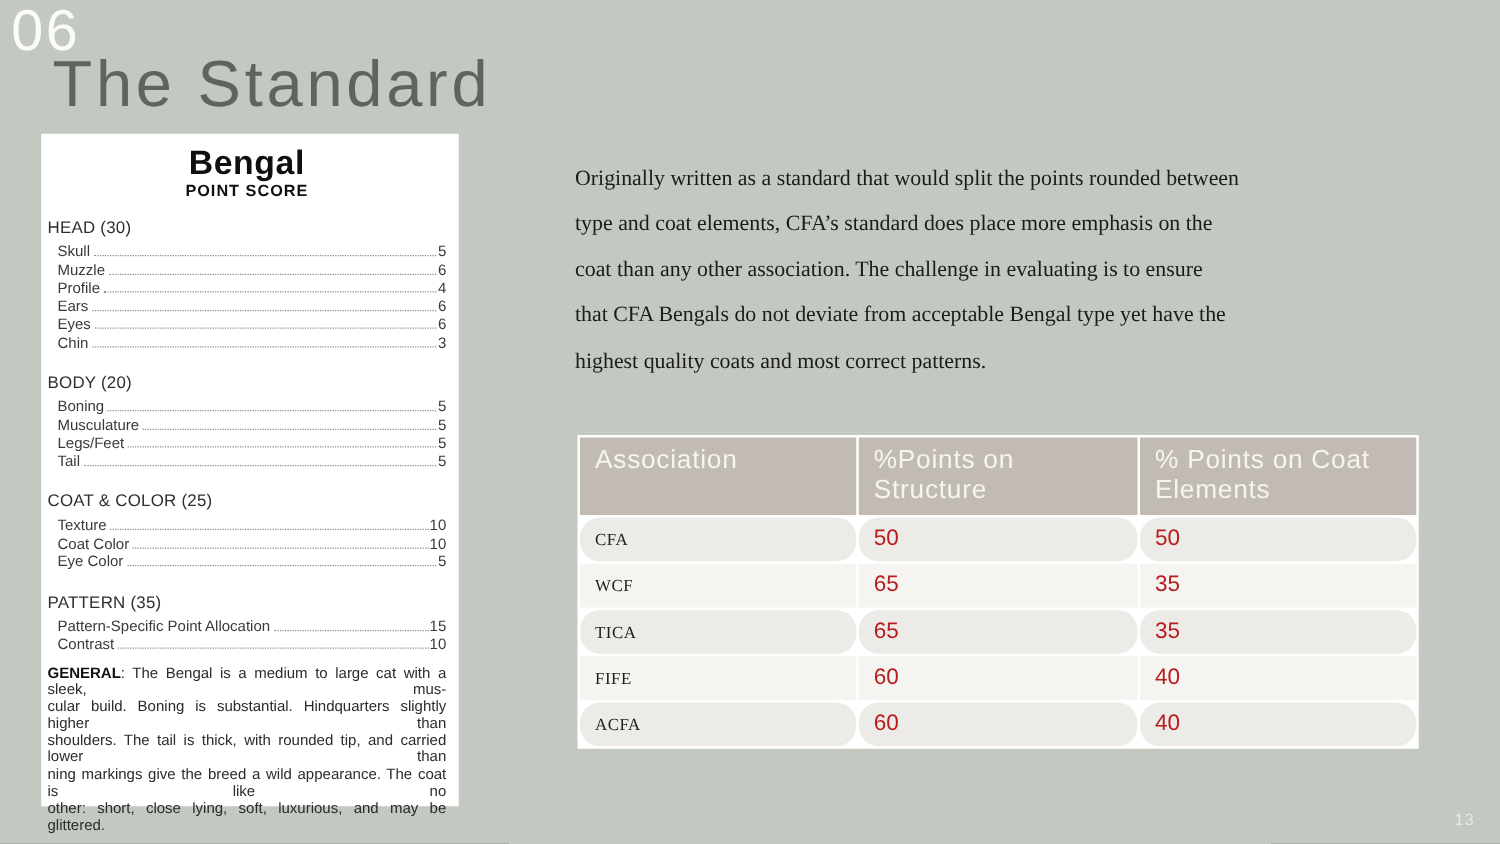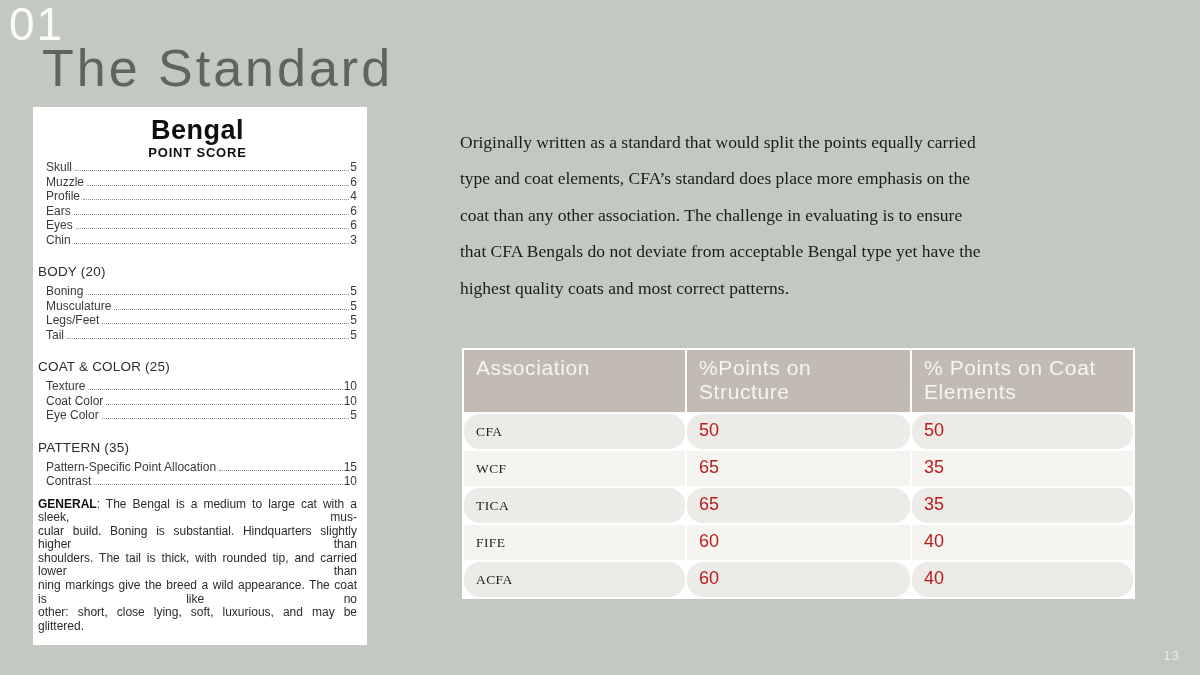--- a/index.html
+++ b/index.html
@@ -69,28 +69,29 @@
   .page-num {
     position:absolute; right:20px; bottom:12px;
     font-size:13px; color:rgba(255,255,255,0.6); letter-spacing:1px;
   }
 </style>
 </head>
 <body>
 
 <div class="slide">
 
-  <div class="slide-num">01</div>
+  <div class="slide-num">06</div>
   <div class="slide-title">The Standard</div>
 
   <div class="card">
     <div class="card-title">Bengal</div>
     <div class="card-subtitle">POINT SCORE</div>
 
     <div>
+      <div class="pt-heading">HEAD (30)</div>
       <div class="pt-row">
           <span>Skull</span>
           <span class="pt-leader"></span>
           <span class="pt-value">5</span>
         </div>
       <div class="pt-row">
           <span>Muzzle</span>
           <span class="pt-leader"></span>
           <span class="pt-value">6</span>
         </div>
@@ -177,21 +178,21 @@
       <div class="jl"><b>GENERAL</b><span>: The Bengal is a medium to large cat with a sleek, mus-</span></div>
       <div class="jl">cular build. Boning is substantial. Hindquarters slightly higher than</div>
       <div class="jl">shoulders. The tail is thick, with rounded tip, and carried lower than</div>
       <div class="jl">ning markings give the breed a wild appearance. The coat is like no</div>
       <div class="jl">other: short, close lying, soft, luxurious, and may be glittered.</div>
 
     </div>
   </div>
 
   <div class="body-par">
-    <div class="pl">Originally written as a standard that would split the points equally carried</div>
+    <div class="pl">Originally written as a standard that would split the points rounded between</div>
     <div class="pl">type and coat elements, CFA’s standard does place more emphasis on the</div>
     <div class="pl">coat than any other association. The challenge in evaluating is to ensure</div>
     <div class="pl">that CFA Bengals do not deviate from acceptable Bengal type yet have the</div>
     <div class="pl">highest quality coats and most correct patterns.</div>
   </div>
 
   <table class="points-table">
     <colgroup>
         <col style="width:221px">
         <col style="width:223px">

